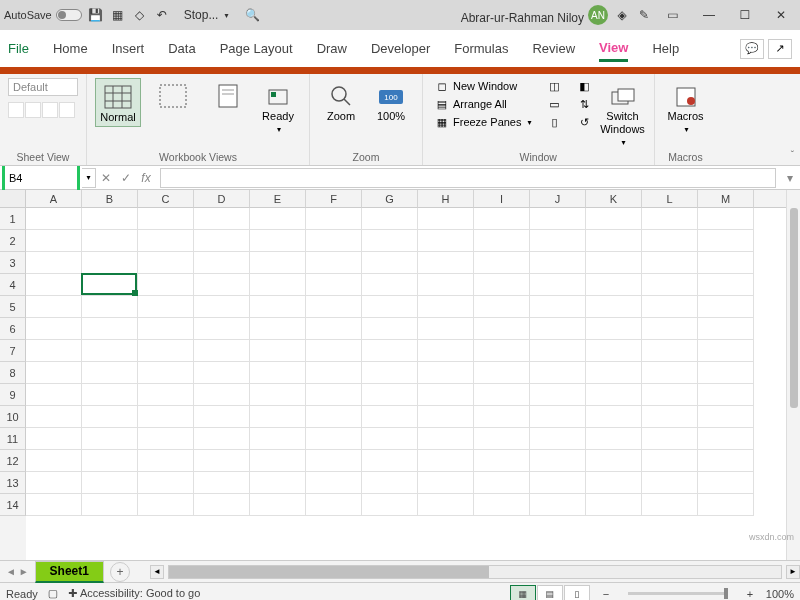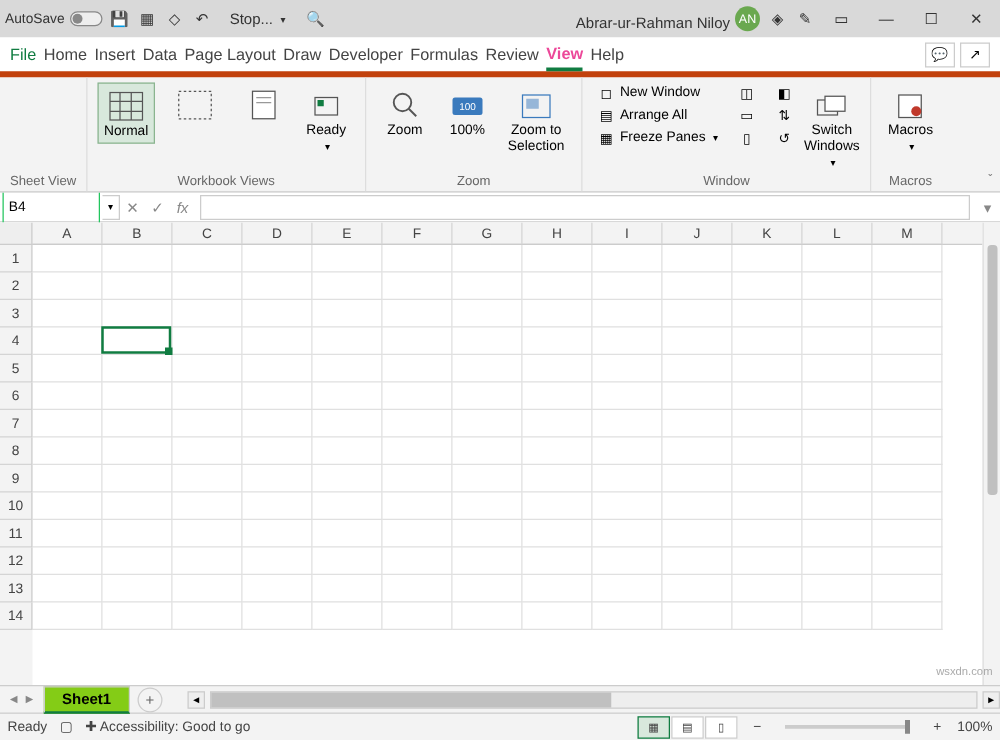--- a/index.html
+++ b/index.html
@@ -11,21 +11,21 @@
 .titlebar .qat-icon { width: 16px; height: 16px; display: flex; align-items: center; justify-content: center; font-size: 12px; }
 .autosave { display: flex; align-items: center; gap: 4px; font-size: 11px; }
 .toggle { width: 26px; height: 12px; border: 1px solid #888; border-radius: 6px; position: relative; background: #eee; }
 .toggle::after { content:""; position:absolute; width:8px; height:8px; border-radius:50%; background:#888; top:1px; left:1px; }
 .title-doc { margin-left: 8px; font-size: 12px; }
 .title-user { display: flex; align-items: flex-end; gap: 4px; margin-left: auto; font-size: 12px; }
 .avatar { width: 20px; height: 20px; border-radius: 50%; background: #6aa84f; color: #fff; font-size: 10px; display:flex; align-items:center; justify-content:center; }
 .winbtn { width: 30px; height: 24px; display: flex; align-items:center; justify-content:center; font-size: 12px; }
 
 
-.menutabs { height: 32px; background: #fff; border-bottom: 5px solid #c2410c; display: flex; align-items: center; padding: 0 8px; gap: 6px; }
+.menutabs { height: 44px; background: #fff; border-bottom: 7px solid #c2410c; display: flex; align-items: center; padding: 0 8px; gap: 24px; }
 .menutabs .tab { font-size: 13px; color: #444; padding: 4px 0; cursor: pointer; }
 .menutabs .tab.file { color: #107c41; font-weight: 500; }
 .menutabs .tab.active { color: #ec4899; border-bottom: 3px solid #107c41; font-weight: 600; }
 .menutabs .right { margin-left: auto; display: flex; gap: 4px; }
 .menutabs .right .iconbox { width: 24px; height: 20px; border: 1px solid #ccc; display:flex; align-items:center; justify-content:center; font-size:11px; }
 
 
 .ribbon { height: 92px; background: #f3f3f3; border-bottom: 1px solid #ccc; display: flex; position: relative; }
 .group { display: flex; flex-direction: column; align-items: center; padding: 4px 8px 2px 8px; border-right: 1px solid #ddd; }
 .group-content { display: flex; gap: 4px; align-items: flex-start; flex: 1; }
@@ -38,21 +38,21 @@
 .small-btn { display:flex; align-items:center; gap:4px; font-size: 11px; padding: 1px 4px; white-space: nowrap; }
 .small-btn .ic { width: 14px; height:14px; display:inline-flex; align-items:center; justify-content:center; font-size:11px; }
 .dropdown-arr { font-size: 8px; margin-left: 2px; }
 .sheetview-default { width: 70px; height: 18px; border: 1px solid #ccc; background: #fff; font-size: 11px; display:flex; align-items:center; padding:0 4px; color:#888; }
 .sheetview-ctl { display:flex; gap:1px; margin-top:2px; }
 .sv-ic { width: 16px; height:16px; border:1px solid #ddd; background:#fff; }
 .collapse-caret { position:absolute; right:6px; bottom:4px; font-size:10px; color:#666; }
 
 
 .fxbar { height: 24px; display:flex; align-items:center; border-bottom:1px solid #ccc; }
-.namebox { width: 78px; height: 20px; border:1px solid #22c55e; margin: 0 2px; font-size:11px; padding: 16px 4px; display:flex; align-items:center; }
+.namebox { width: 78px; height: 20px; border:3px solid #22c55e; margin: 0 2px; font-size:11px; padding: 16px 4px; display:flex; align-items:center; }
 .namebox-arr { width: 14px; height:20px; border:1px solid #ccc; border-left:none; display:flex; align-items:center; justify-content:center; font-size:8px; }
 .fx-btn { width: 20px; text-align:center; color:#888; font-size:12px; }
 .fx-input { flex:1; height:20px; border:1px solid #ccc; margin: 0 4px; font-size:11px; padding:0 4px; }
 
 
 .grid-wrap { position:relative; height: 370px; overflow:hidden; background:#fff; }
 .col-headers { display:flex; position:absolute; top:0; left:0; right:14px; height:18px; background:#f3f3f3; border-bottom:1px solid #ccc; }
 .corner { width:26px; height:18px; border-right:1px solid #ccc; border-bottom:1px solid #ccc; background:#eee; }
 .colh { width:56px; height:18px; border-right:1px solid #d4d4d4; border-bottom:1px solid #ccc; font-size:11px; color:#444; display:flex; align-items:center; justify-content:center; }
 .row-headers { position:absolute; top:18px; left:0; width:26px; bottom:0; background:#f3f3f3; }
@@ -131,20 +131,29 @@
   <span class="tab">Help</span>
   <div class="right">
     <div class="iconbox">💬</div>
     <div class="iconbox">↗</div>
   </div>
 </div>
 
 <div class="ribbon">
 
   <div class="group">
+    <div class="group-content" style="flex-direction:column;">
+      <div class="sheetview-default">Default</div>
+      <div class="sheetview-ctl">
+        <div class="sv-ic"></div>
+        <div class="sv-ic"></div>
+        <div class="sv-ic"></div>
+        <div class="sv-ic"></div>
+      </div>
+    </div>
     <div class="group-label">Sheet View</div>
   </div>
 
   <div class="group">
     <div class="group-content">
       <div class="big-btn narrow sel">
         <span class="icon">
             <svg width="28" height="24">
               <rect x="1" y="1" width="26" height="22" fill="none" stroke="#555"></rect>
               <line x1="9" y1="1" x2="9" y2="23" stroke="#555"></line>
@@ -197,29 +206,20 @@
         <span>Zoom</span>
       </div>
       <div class="big-btn narrow">
         <span class="icon">
             <svg width="26" height="22">
               <rect x="1" y="4" width="24" height="14" fill="#3a7abd" rx="2"></rect>
               <text x="13" y="14" font-size="8" fill="#fff" text-anchor="middle">100</text>
             </svg>
           </span>
         <span>100%</span>
-      </div>
-      <div class="big-btn">
-        <span class="icon">
-            <svg width="26" height="22">
-              <rect x="2" y="2" width="22" height="18" fill="none" stroke="#3a7abd"></rect>
-              <rect x="5" y="5" width="10" height="8" fill="#3a7abd" opacity="0.5"></rect>
-            </svg>
-          </span>
-        <span>Zoom to Selection</span>
       </div>
     </div>
     <div class="group-label">Zoom</div>
   </div>
 
   <div class="group">
     <div class="group-content">
       <div class="small-stack">
         <div class="small-btn">
             <span class="ic">◻</span>

